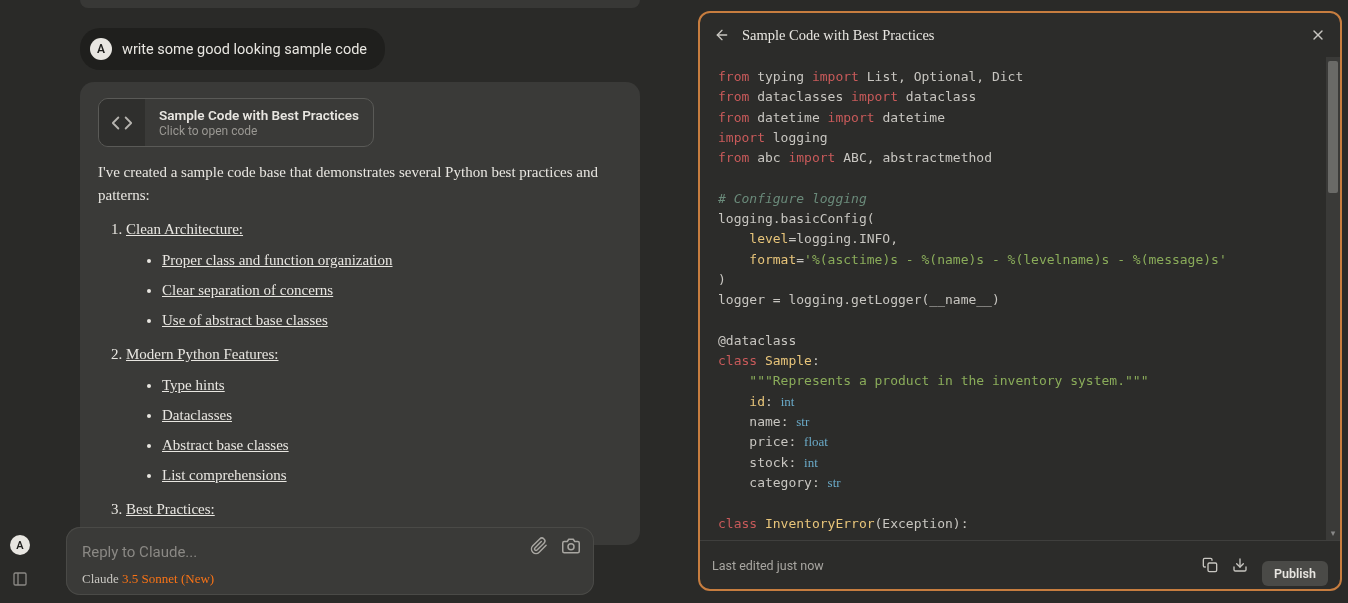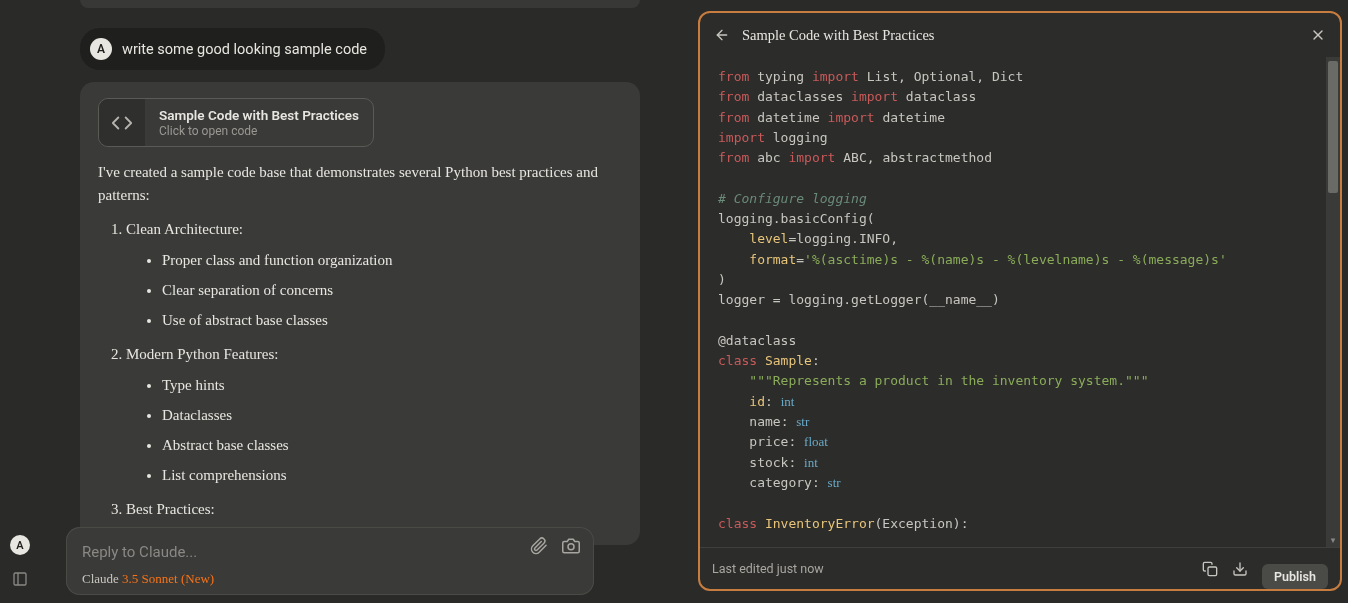--- a/index.html
+++ b/index.html
@@ -12,21 +12,21 @@
 .avatar-small { width:22px; height:22px; border-radius:50%; background:#e8e6e1; color:#1f1f1d; font-size:12px; font-weight:600; display:flex; align-items:center; justify-content:center; }
 .user-text { font-size:14.5px; color:#e8e6e1; }
 .assistant-block { position:absolute; left:80px; top:82px; width:560px; background:#3a3a38; border-radius:14px; padding:16px 18px 20px 18px; }
 .code-card { display:inline-flex; align-items:stretch; border:1px solid #5a5a57; border-radius:10px; overflow:hidden; margin-bottom:14px; }
 .code-card-icon { width:46px; background:#2f2f2d; display:flex; align-items:center; justify-content:center; color:#b5b3ae; }
 .code-card-text { padding:8px 14px; }
 .code-card-title { font-size:13.5px; font-weight:600; color:#e8e6e1; }
 .code-card-sub { font-size:12px; color:#9a9893; margin-top:1px; }
 .intro-para { font-size:15px; line-height:1.55; font-family:Georgia,serif; color:#e8e6e1; margin-bottom:10px; }
 .olist { list-style:decimal; padding-left:28px; }
-.olist > li { font-size:15px; font-family:Georgia,serif; line-height:1.55; margin:6px 0 4px 0; }
+.olist > li { font-size:15px; font-family:Georgia,serif; line-height:1.55; margin:6px 0 4px 0;text-decoration:underline; }
 .olist > li > span.hdr { }
 .ulist { list-style:disc; padding-left:36px; margin:4px 0 8px 0; }
 .ulist li { font-size:15px; font-family:Georgia,serif; line-height:2.0; }
 
 
 .input-bar { position:absolute; left:66px; bottom:8px; width:528px; background:#3a3a38; border-radius:14px; padding:16px 16px 8px 16px; box-shadow:0 0 0 1px #4a4a47 inset; }
 .input-placeholder { color:#8a8884; font-size:15px; margin-bottom:10px; }
 .input-icons { position:absolute; right:14px; top:10px; display:flex; gap:14px; color:#a8a6a1; }
 .model-line { font-size:13px; color:#c8c6c1; font-family:Georgia,serif; }
 .model-line .ver { color:#f97316; }
@@ -49,21 +49,21 @@
 .k-mod{color:#c8c6c1;} .k-name{color:#c8c6c1;}
 .k-comment{color:#6a8a7a; font-style:italic;}
 .k-ident{color:#c8c6c1;}
 .k-attr{color:#e8c57a;}
 .k-punc{color:#c8c6c1;}
 .k-eq{color:#c8c6c1;}
 .k-str{color:#8aac5a;}
 .k-type{color:#6aaac8;font-family:Liberation Serif, serif;}
 .k-classn{color:#e8c57a;}
 .k-dec{color:#c8c6c1;}
-.panel-footer { height:42px; border-top:1px solid #3f3f3d; display:flex; align-items:center; padding:0 12px; gap:14px; }
+.panel-footer { height:49px; border-top:1px solid #3f3f3d; display:flex; align-items:center; padding:0 12px; gap:14px; }
 .footer-text { font-size:12.5px; color:#a8a6a1; }
 .footer-spacer { flex:1; }
 .footer-icon { color:#c8c6c1; cursor:pointer; }
 .publish-btn { background:#4a4a47; color:#e8e6e1; font-size:12.5px; font-weight:600; padding:5px 12px; border-radius:6px; cursor:pointer;margin-top:16px; }
 
 svg { display:block; }
 </style>
 </head>
 <body>
 

